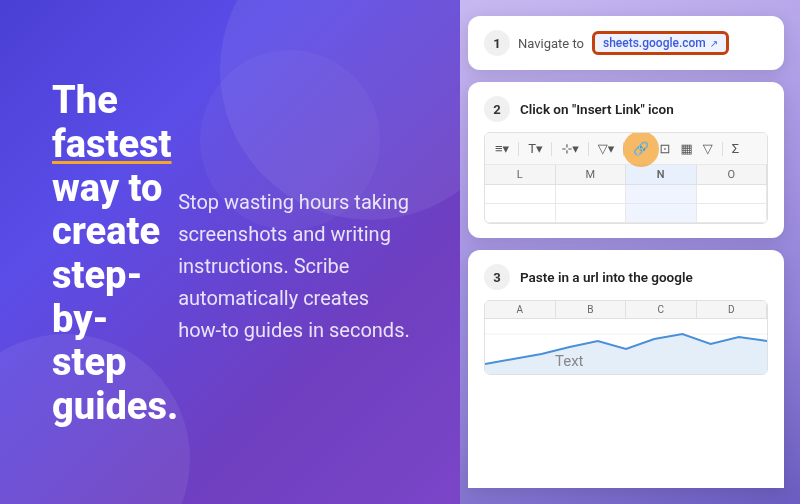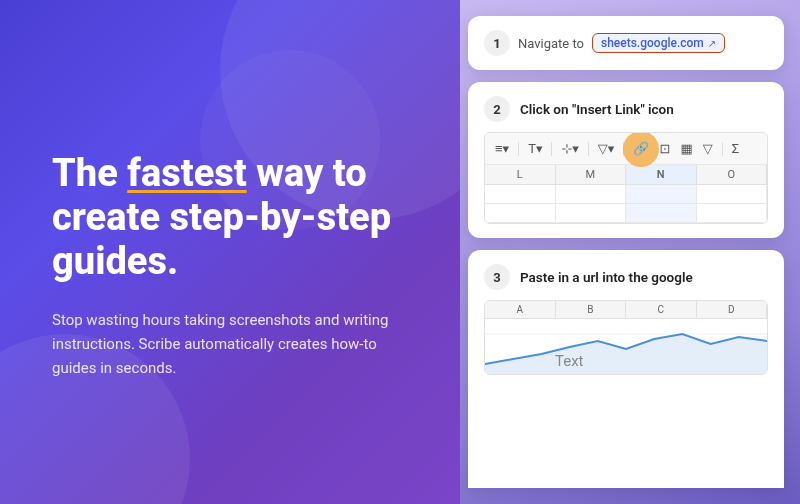--- a/index.html
+++ b/index.html
@@ -12,24 +12,25 @@
       display: flex;
     }
 
     
     .left-panel {
       width: 460px;
       height: 504px;
       background: linear-gradient(135deg, #4a3fd4 0%, #5b4de8 30%, #6e3fc0 70%, #7b45c8 100%);
       position: relative;
       display: flex;
-      flex-direction: column;
+      flex-direction: row;
       justify-content: center;
       padding: 48px 48px 20px 52px;
       overflow: hidden;
+      align-items: center;
     }
 
     
     .bg-circle {
       position: absolute;
       border-radius: 50%;
       background: rgba(255,255,255,0.07);
     }
 
     .bg-circle-1 {
@@ -59,21 +60,21 @@
     }
 
     .headline .underline-word {
       text-decoration: underline;
       text-decoration-color: #f5a623;
       text-underline-offset: 4px;
       text-decoration-thickness: 3px;
     }
 
     .subtext {
-      font-size: 15px;
+      font-size: 20px;
       color: rgba(255,255,255,0.85);
       line-height: 1.6;
       max-width: 360px;
       position: relative;
       z-index: 1;
     }
 
     
     .right-panel {
       width: 340px;
@@ -123,21 +124,21 @@
       font-weight: 600;
       color: #222;
     }
 
     
     .url-chip {
       display: inline-flex;
       align-items: center;
       gap: 4px;
       background: #eef3ff;
-      border: 1px solid #c2410c;
+      border: 3px solid #c2410c;
       border-radius: 6px;
       padding: 2px 8px;
       font-size: 12px;
       color: #3b5bdb;
       font-weight: 500;
     }
 
     .url-chip .ext-icon {
       font-size: 10px;
       color: #3b5bdb;

